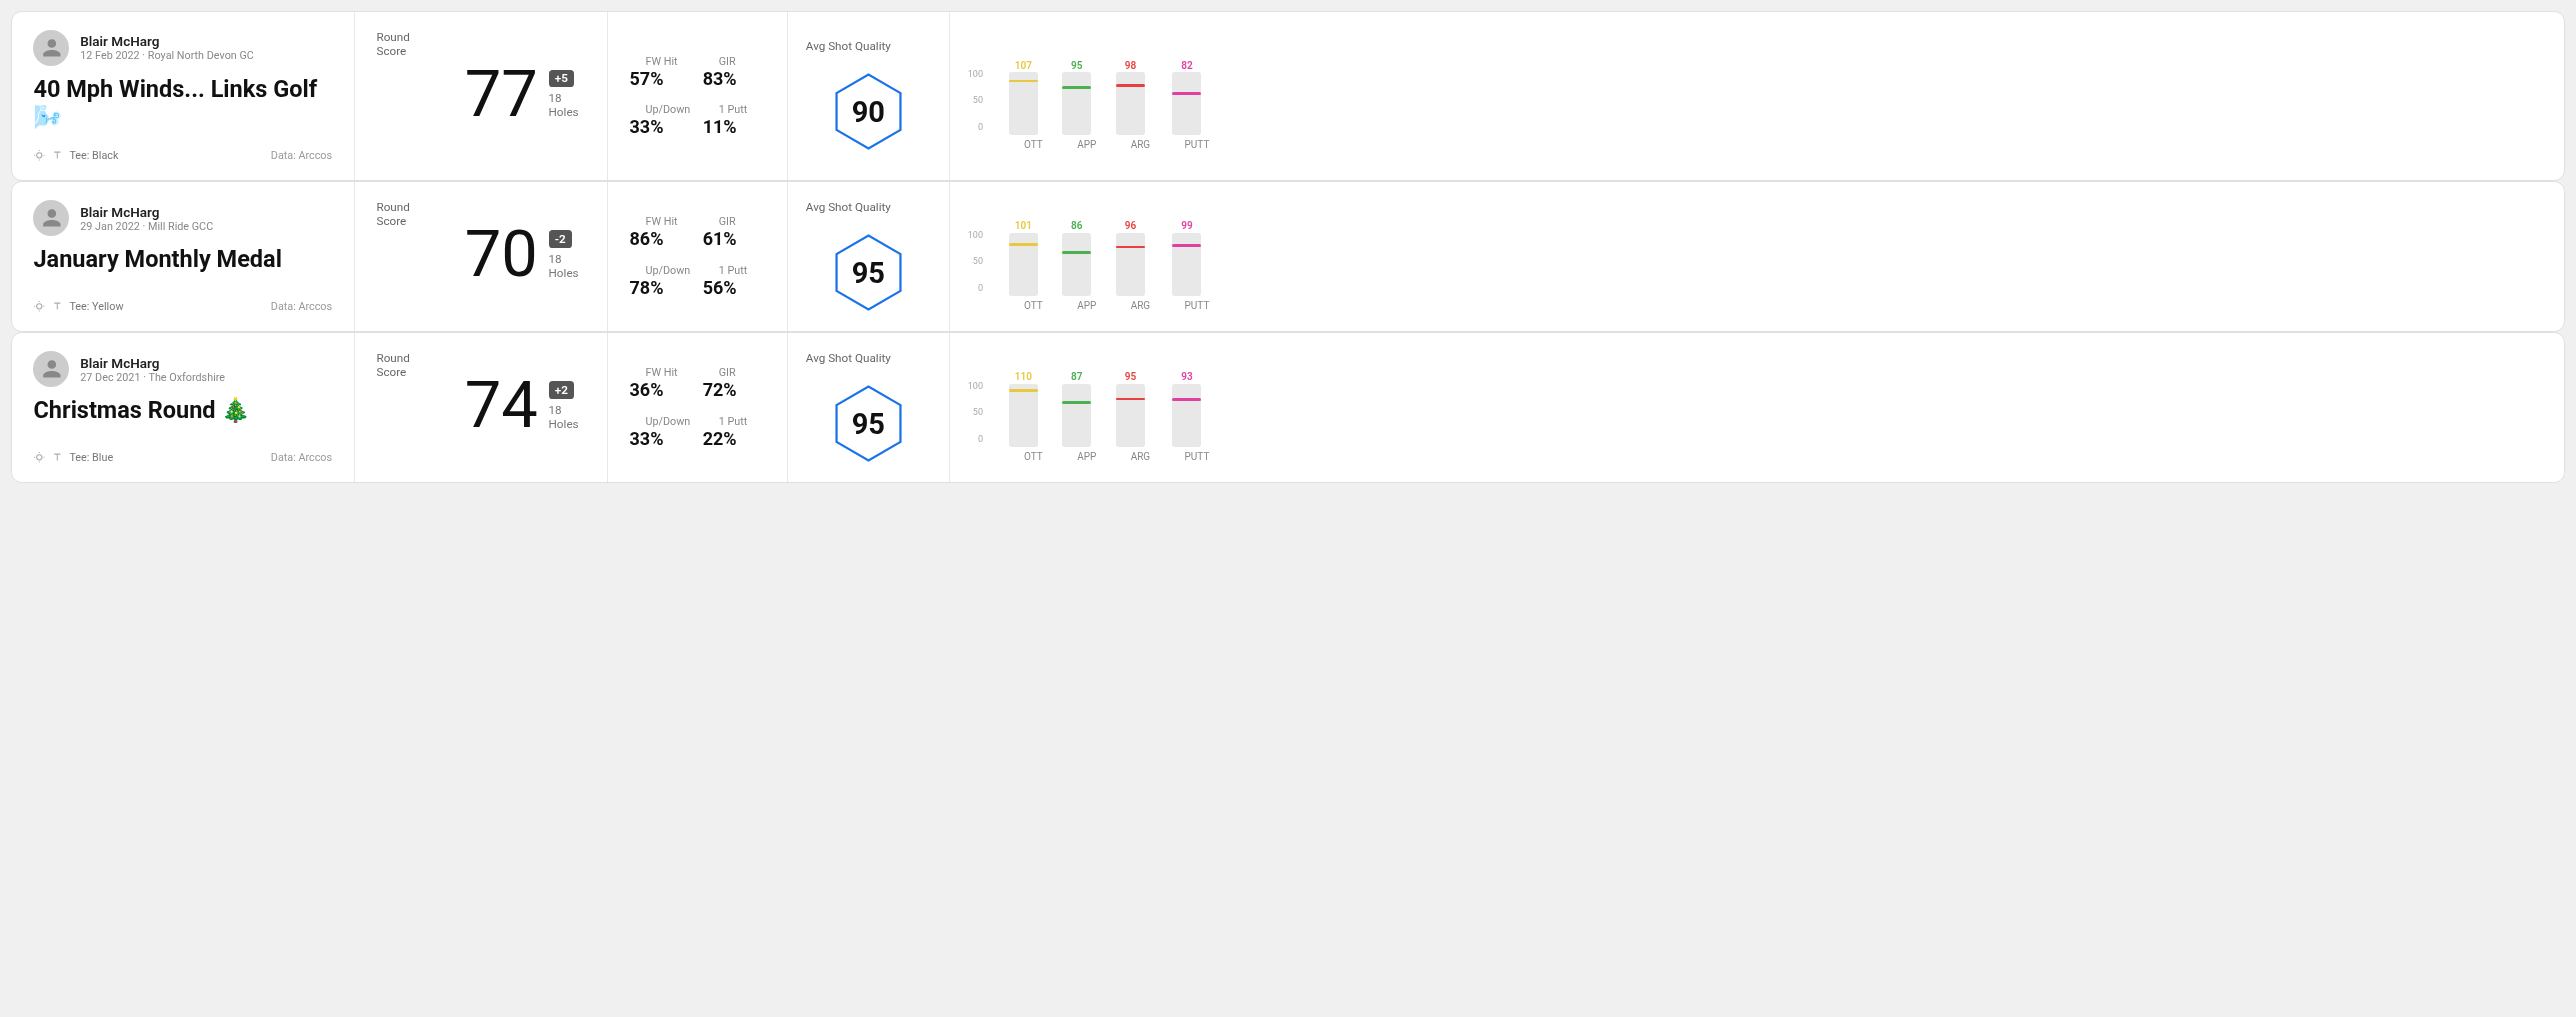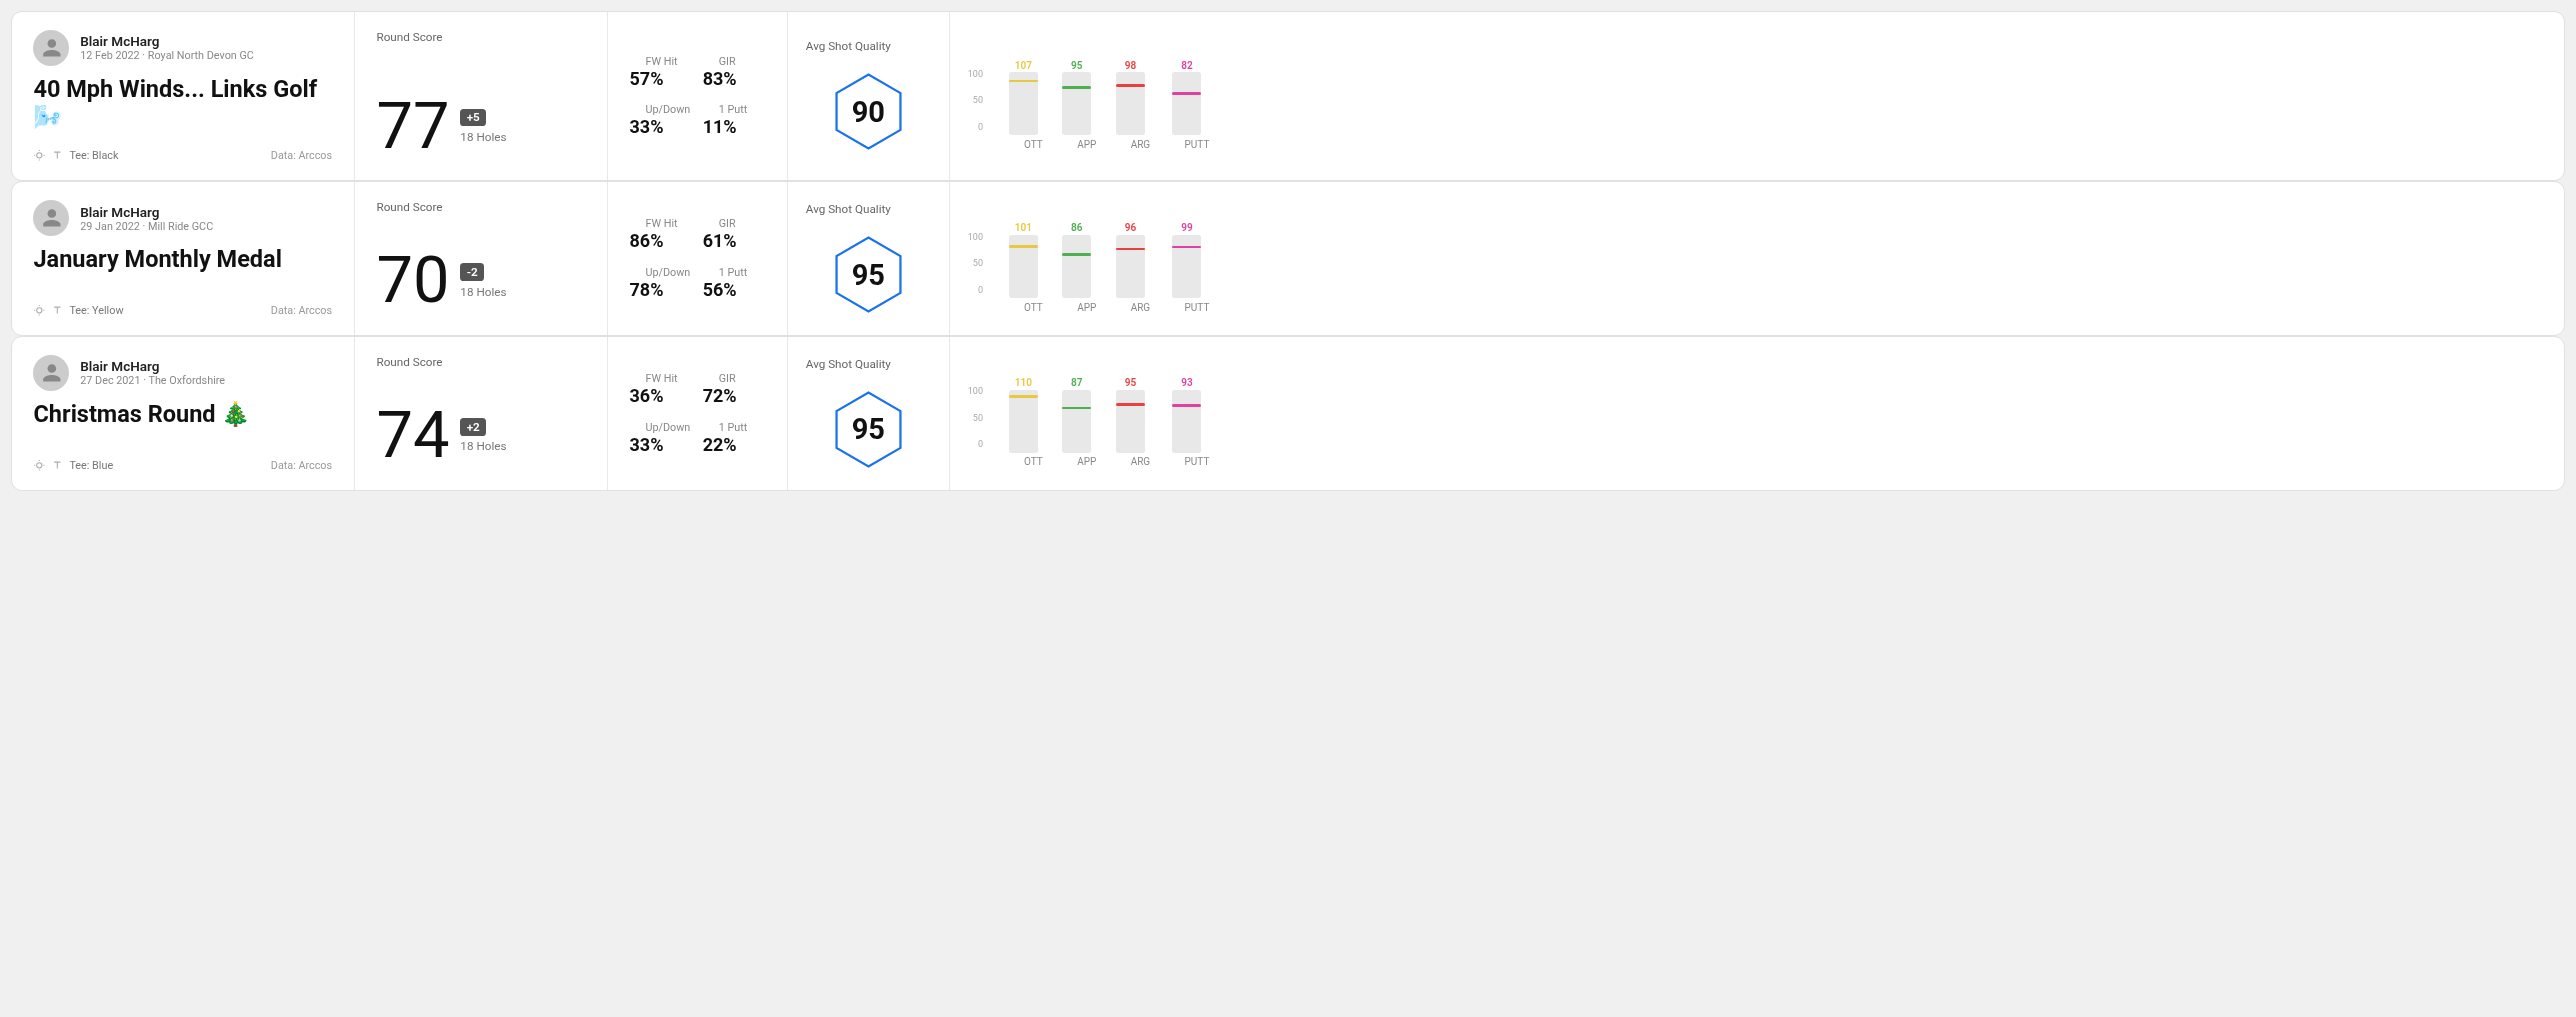--- a/index.html
+++ b/index.html
@@ -76,21 +76,21 @@
     }
     .data-source {
       font-size: 10.8px;
       color: #999;
     }
     .card-middle {
       flex: 0 0 253px;
       padding: 18px 21.7px;
       border-right: 0.9px solid #e8e8e8;
       display: flex;
-      flex-direction: column;
+      flex-direction: row;
       justify-content: space-between;
       gap: 27px;
     }
     .section-label {
       font-size: 11.7px;
       color: #666;
       margin-bottom: 7.2px;
     }
     .score-row {
       display: flex;

